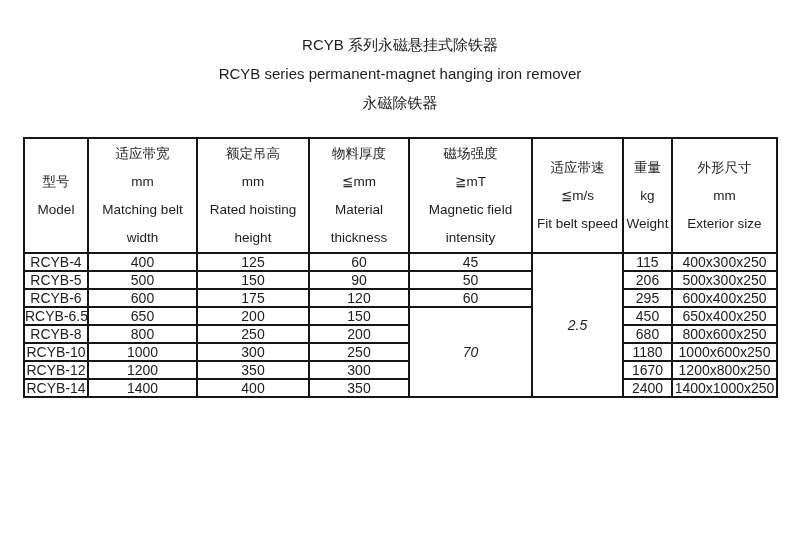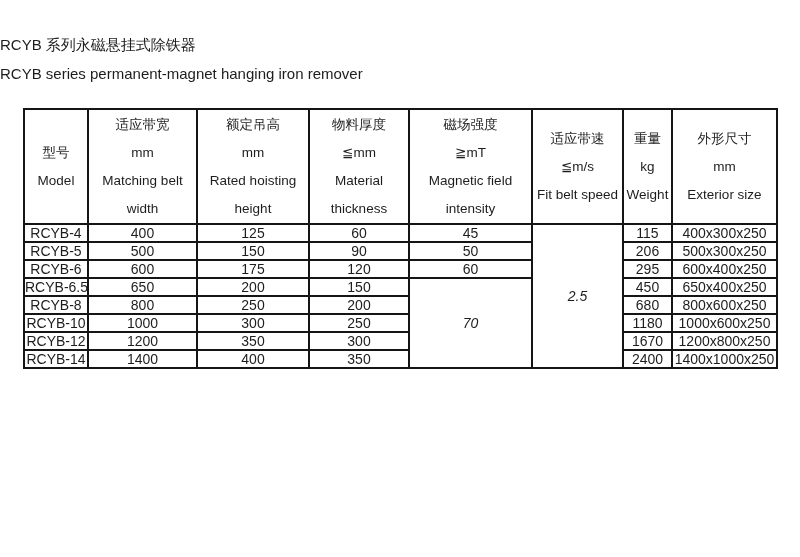--- a/index.html
+++ b/index.html
@@ -3,21 +3,21 @@
   <meta charset="utf-8">
   <style>
     * { box-sizing: border-box; }
     html, body {
       margin: 0; padding: 0;
       width: 800px; height: 557px;
       background: #ffffff;
       font-family: "Liberation Sans", "DejaVu Sans", sans-serif;
       color: #1d1d1d;
     }
-    .titles { padding-top: 30px; }
+    .titles { padding-top: 30px; text-align: center; }
     .titles .t { font-size: 15px; line-height: 29px; white-space: nowrap; }
 
     table.spec {
       border-collapse: collapse;
       table-layout: fixed;
       margin: 20px 0 0 23px;
       width: 753px;
     }
     table.spec td {
       border: 2px solid #151515;
@@ -34,20 +34,21 @@
     tr.data { height: 17px; }
     tr.data td { font-size: 14px; }
     td.merged { font-size: 14px; font-style: italic; }
   </style>
 </head>
 <body>
 
 <div class="titles">
   <div class="t">RCYB 系列永磁悬挂式除铁器</div>
   <div class="t">RCYB series permanent-magnet hanging iron remover</div>
+  <div class="t">永磁除铁器</div>
 </div>
 
 <table class="spec">
   <colgroup>
     <col style="width:64px">
       <col style="width:109px">
       <col style="width:112px">
       <col style="width:100px">
     <col style="width:123px">
       <col style="width:91px">

